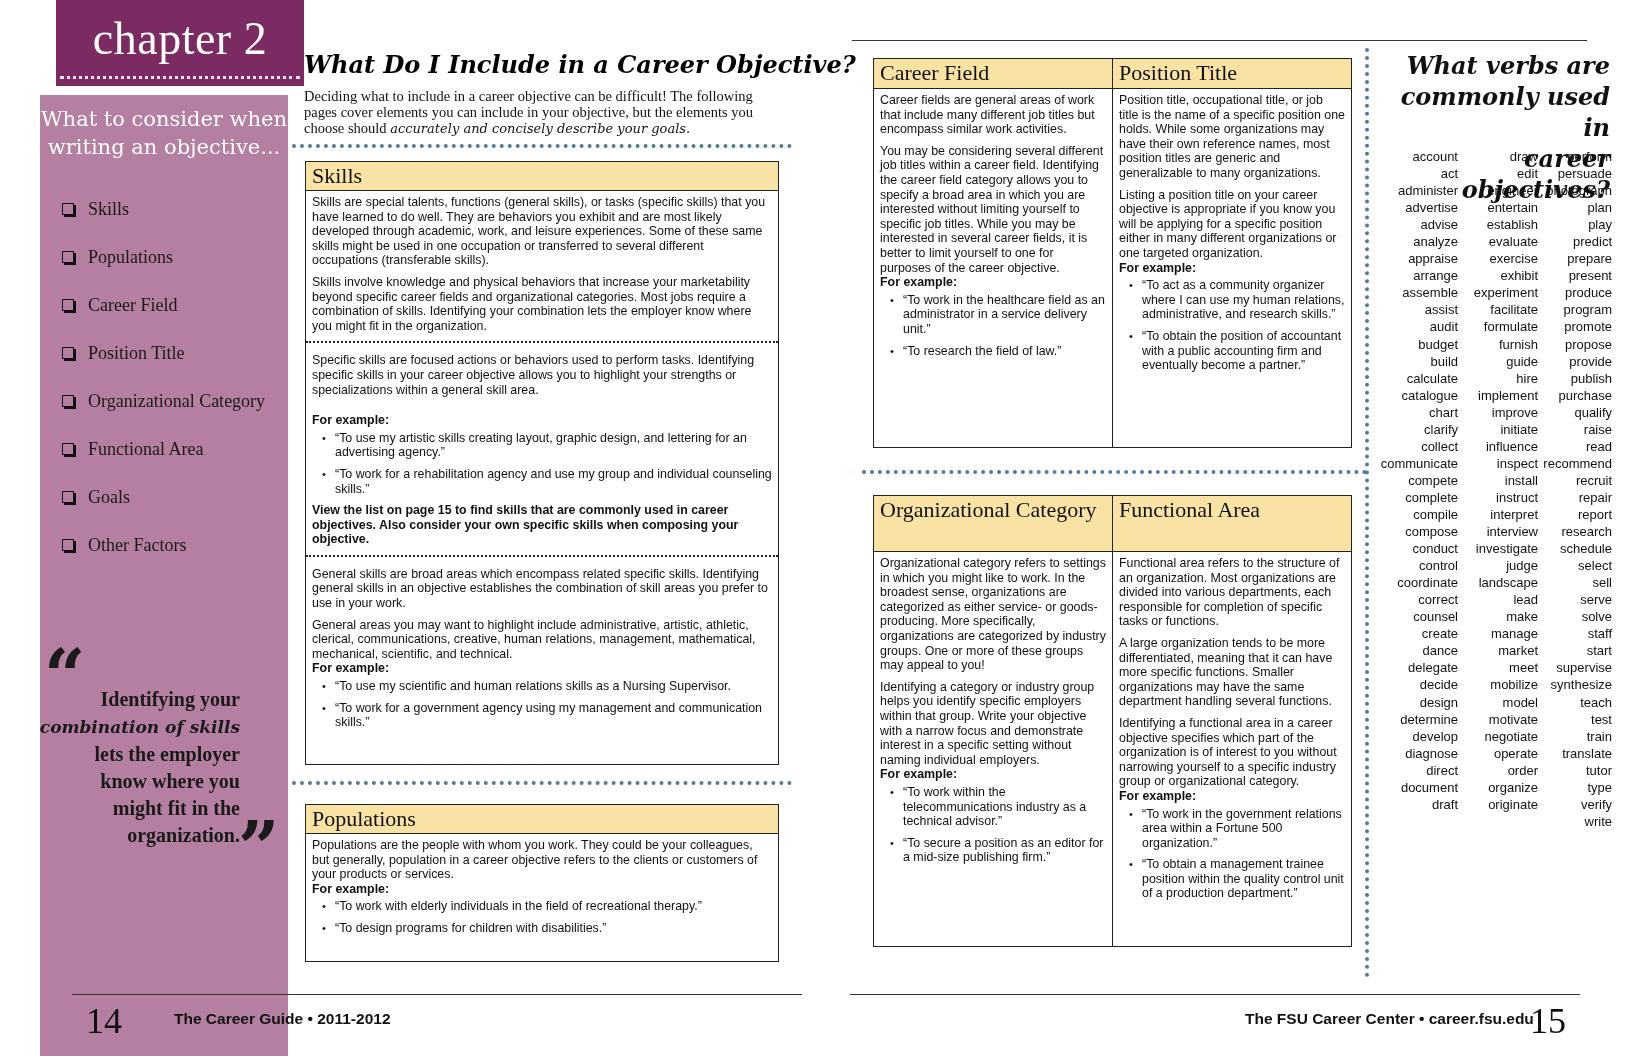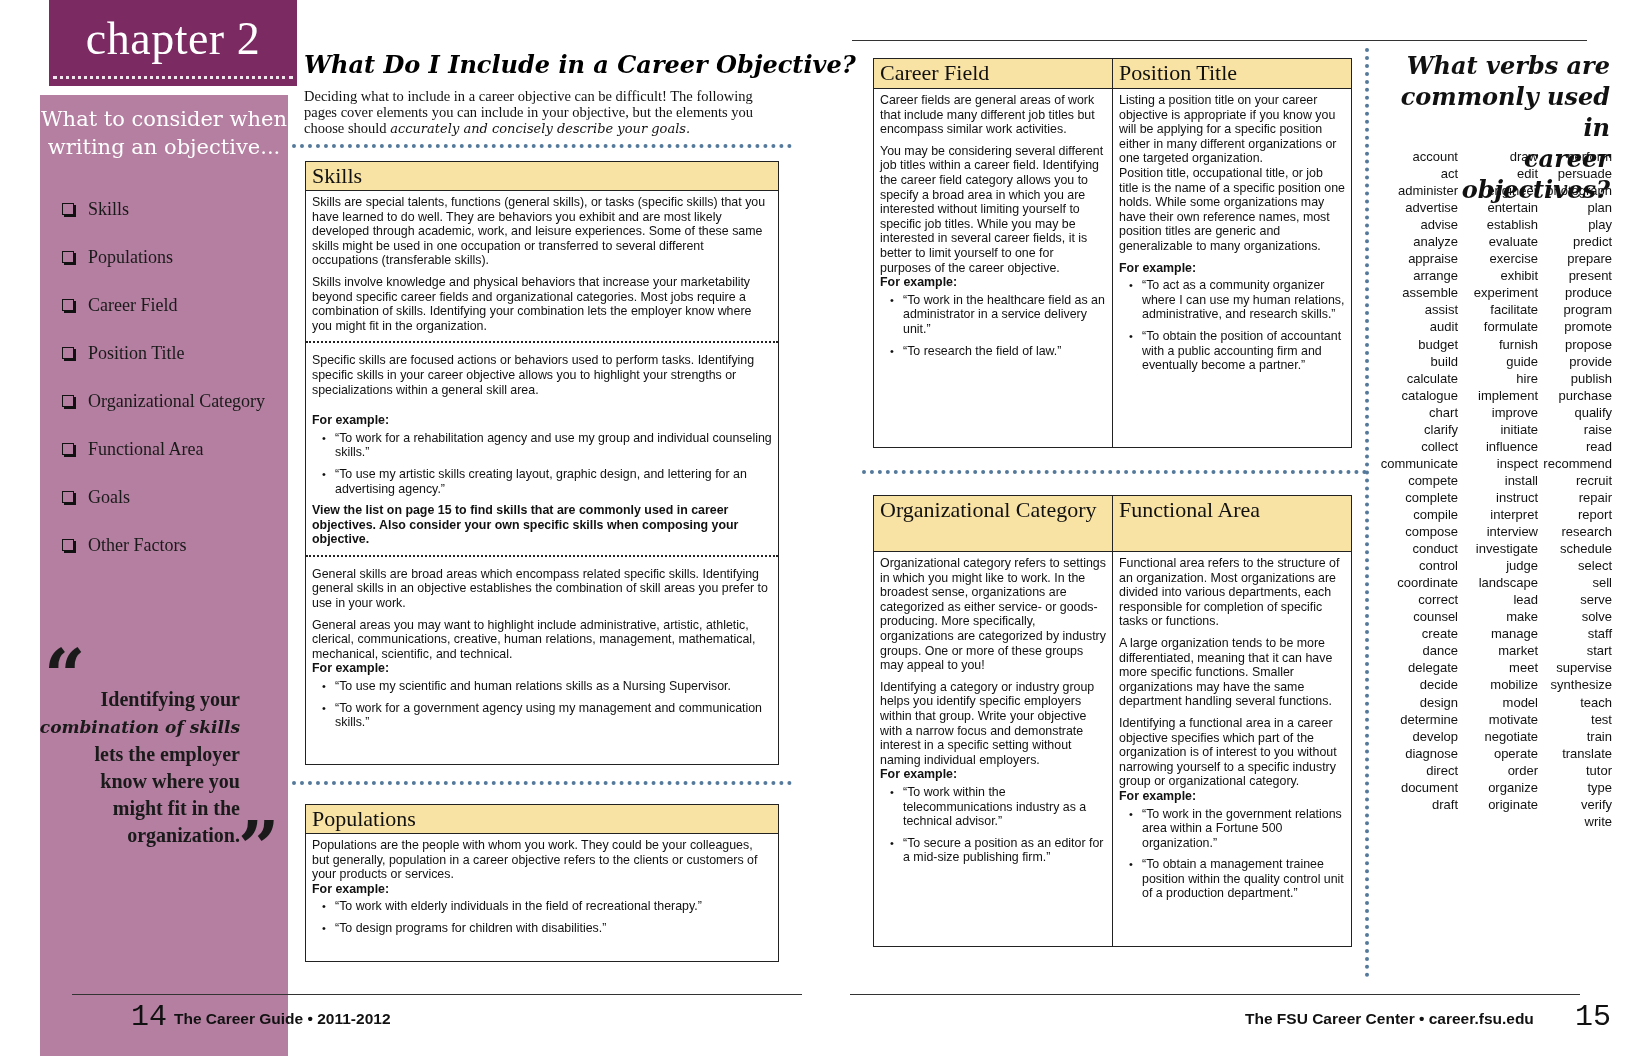--- a/index.html
+++ b/index.html
@@ -1,20 +1,20 @@
 <!DOCTYPE html>
 <html><head>
 <meta charset="utf-8">
 <style>
   * { box-sizing: border-box; margin: 0; padding: 0; }
   html, body { width: 1632px; height: 1056px; background: #ffffff; overflow: hidden; }
   body { position: relative; font-family: "Liberation Sans", sans-serif; color: #111; }
 
   
-  .chapter-band { position: absolute; left: 49px; top: 0; width: 248px; height: 86px; background: #7b2a62; }
+  .chapter-band { position: absolute; left: 56px; top: 0; width: 248px; height: 86px; background: #7b2a62; }
   .chapter-title { position: absolute; left: 0; top: 12px; width: 248px; text-align: center; color: #fff; font-family: "Liberation Serif", serif; font-size: 46px; letter-spacing: 0.5px; }
   .chapter-dots { position: absolute; left: 4px; right: 4px; top: 76px; border-top: 3px dotted #f2e6ee; }
   .sidebar { position: absolute; left: 40px; top: 95px; width: 248px; height: 961px; background: #b47fa1; }
   .sidebar-heading { position: absolute; left: 0; top: 10px; width: 248px; text-align: center; color: #fff; font-family: "DejaVu Serif", serif; font-size: 21px; line-height: 28px; }
   .checklist { position: absolute; left: 22px; top: 90px; list-style: none; }
   .checklist li { display: flex; align-items: center; height: 48px; font-family: "Liberation Serif", serif; font-size: 18px; color: #1a1a1a; }
   .checkbox { display: inline-block; width: 12px; height: 12px; border: 1.5px solid #111; box-shadow: 2px 2px 0 #111; margin-right: 14px; background: transparent; }
   .pull-quote { position: absolute; left: 0; top: 545px; width: 248px; }
   .q-open { position: absolute; left: 4px; top: 0; font-family: "DejaVu Serif", serif; font-weight: bold; font-size: 72px; color: #1a1a1a; line-height: 1; }
   .q-close { position: absolute; left: 198px; top: 172px; font-family: "DejaVu Serif", serif; font-weight: bold; font-size: 72px; color: #1a1a1a; line-height: 1; }
@@ -33,21 +33,21 @@
   .box-body { padding: 4px 6px; font-size: 12.4px; line-height: 14.6px; }
   .box-body p { margin-bottom: 7px; }
   .box-body ul { list-style: none; margin: 3px 0 6px 10px; }
   .box-body ul li { position: relative; padding-left: 13px; margin-bottom: 7px; }
   .box-body ul li::before { content: "•"; position: absolute; left: 0; top: 0; font-size: 11px; }
   .box-body .fe { font-weight: bold; display: block; margin-bottom: 3px; }
   .box-sep { border-top: 2px dotted #222; margin: 8px -6px 10px -6px; }
 
   .footer-line { position: absolute; border-top: 1.5px solid #333; }
   .footer-text { position: absolute; font-family: "Liberation Sans", sans-serif; font-weight: bold; font-size: 15.5px; margin-left: 40px; }
-  .page-num { position: absolute; font-family: Liberation Mono, monospace; font-size: 30px; margin-left: 45px; }
+  .page-num { position: absolute; font-family: Liberation Serif, serif; font-size: 36px; }
 
   
   .grid-box { position: absolute; border: 1.5px solid #222; display: flex; }
   .grid-col { flex: 1; display: flex; flex-direction: column; }
   .grid-col + .grid-col { border-left: 1.5px solid #222; }
   .grid-col .box-head { height: 30px; }
   .grid-box.tall .grid-col .box-head { height: 56px; }
 
   .verbs-title { position: absolute; left: 1370px; top: 50px; width: 240px; text-align: right; font-family: "DejaVu Serif", serif; font-style: italic; font-weight: bold; font-size: 24px; line-height: 31px; }
   .verb-col { position: absolute; top: 148px; text-align: right; font-size: 13px; line-height: 17.05px; list-style: none; }
@@ -123,22 +123,22 @@
 
 <div class="box" style="left:305px; top:161px; width:474px; height:604px;">
   <div class="box-head">Skills</div>
   <div class="box-body">
     <p>Skills are special talents, functions (general skills), or tasks (specific skills) that you have learned to do well.  They are behaviors you exhibit and are most likely developed through academic, work, and leisure experiences.  Some of these same skills might be used in one occupation or transferred to several different occupations (transferable skills).</p>
     <p>Skills involve knowledge and physical behaviors that increase your marketability beyond specific career fields and organizational categories.  Most jobs require a combination of skills.  Identifying your combination lets the employer know where you might fit in the organization.</p>
     <div class="box-sep"></div>
     <p style="margin-bottom:16px">Specific skills are focused actions or behaviors used to perform tasks.  Identifying specific skills in your career objective allows you to highlight your strengths or specializations within a general skill area.</p>
     <span class="fe">For example:</span>
     <ul>
+      <li>“To use my artistic skills creating layout, graphic design, and lettering for an advertising agency.”</li>
       <li>“To work for a rehabilitation agency and use my group and individual counseling skills.”</li>
-      <li>“To use my artistic skills creating layout, graphic design, and lettering for an advertising agency.”</li>
     </ul>
     <p style="font-weight:bold">View the list on page 15 to find skills that are commonly used in career objectives.  Also consider your own specific skills when composing your objective.</p>
     <div class="box-sep"></div>
     <p>General skills are broad areas which encompass related specific skills.  Identifying general skills in an objective establishes the combination of skill areas you prefer to use in your work.</p>
     <p style="margin-bottom:0">General areas you may want to highlight include administrative, artistic, athletic, clerical, communications, creative, human relations, management, mathematical, mechanical, scientific, and technical.</p>
     <span class="fe">For example:</span>
     <ul>
       <li>“To use my scientific and human relations skills as a Nursing Supervisor.</li>
       <li>“To work for a government agency using my management and communication skills.”</li>
     </ul>
@@ -174,22 +174,22 @@
       <span class="fe">For example:</span>
       <ul>
         <li>“To work in the healthcare field as an administrator in a service delivery unit.”</li>
         <li>“To research the field of law.”</li>
       </ul>
     </div>
   </div>
   <div class="grid-col">
     <div class="box-head">Position Title</div>
     <div class="box-body">
+      <p>Position title, occupational title, or job title is the name of a specific position one holds.  While some organizations may have their own reference names, most position titles are generic and generalizable to many organizations.</p>
       <p style="margin-bottom:0">Listing a position title on your career objective is appropriate if you know you will be applying for a specific position either in many different organizations or one targeted organization.</p>
-      <p>Position title, occupational title, or job title is the name of a specific position one holds.  While some organizations may have their own reference names, most position titles are generic and generalizable to many organizations.</p>
       <span class="fe">For example:</span>
       <ul>
         <li>“To act as a community organizer where I can use my human relations, administrative, and research skills.”</li>
         <li>“To obtain the position of accountant with a public accounting firm and eventually become a partner.”</li>
       </ul>
     </div>
   </div>
 </div>
 
 <div class="dotline-h" style="left:862px; top:470px; width:505px;"></div>

